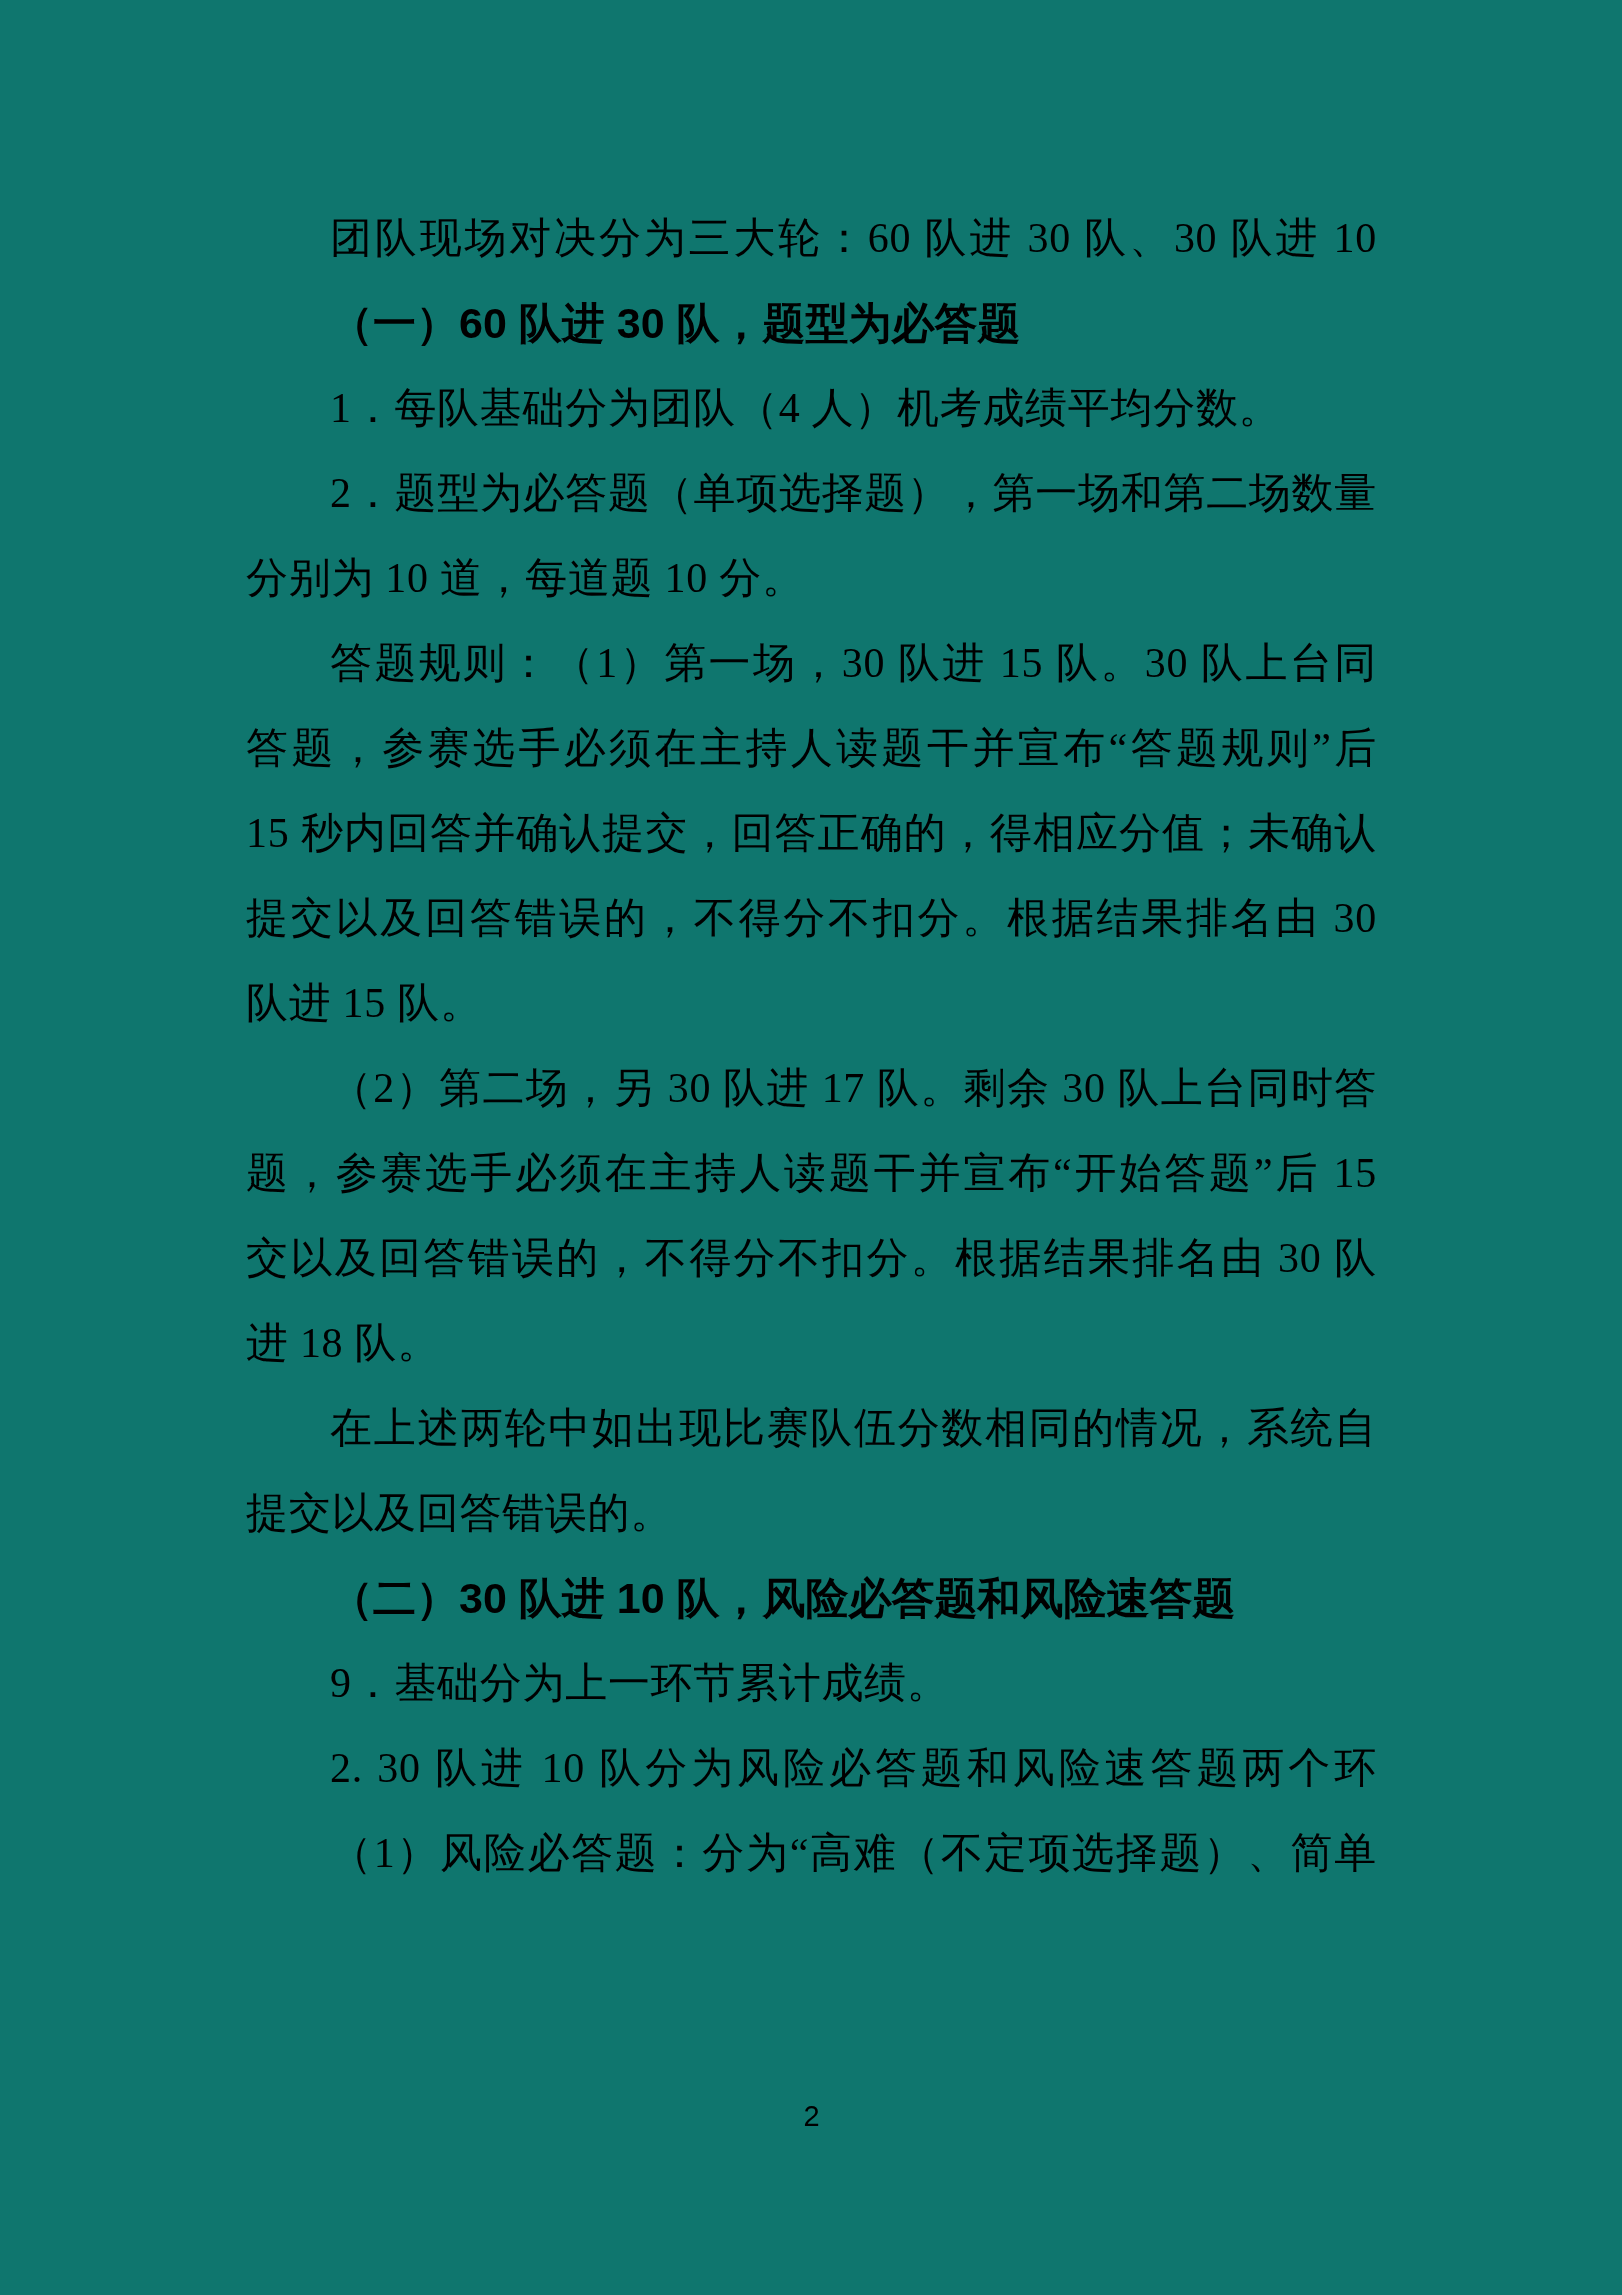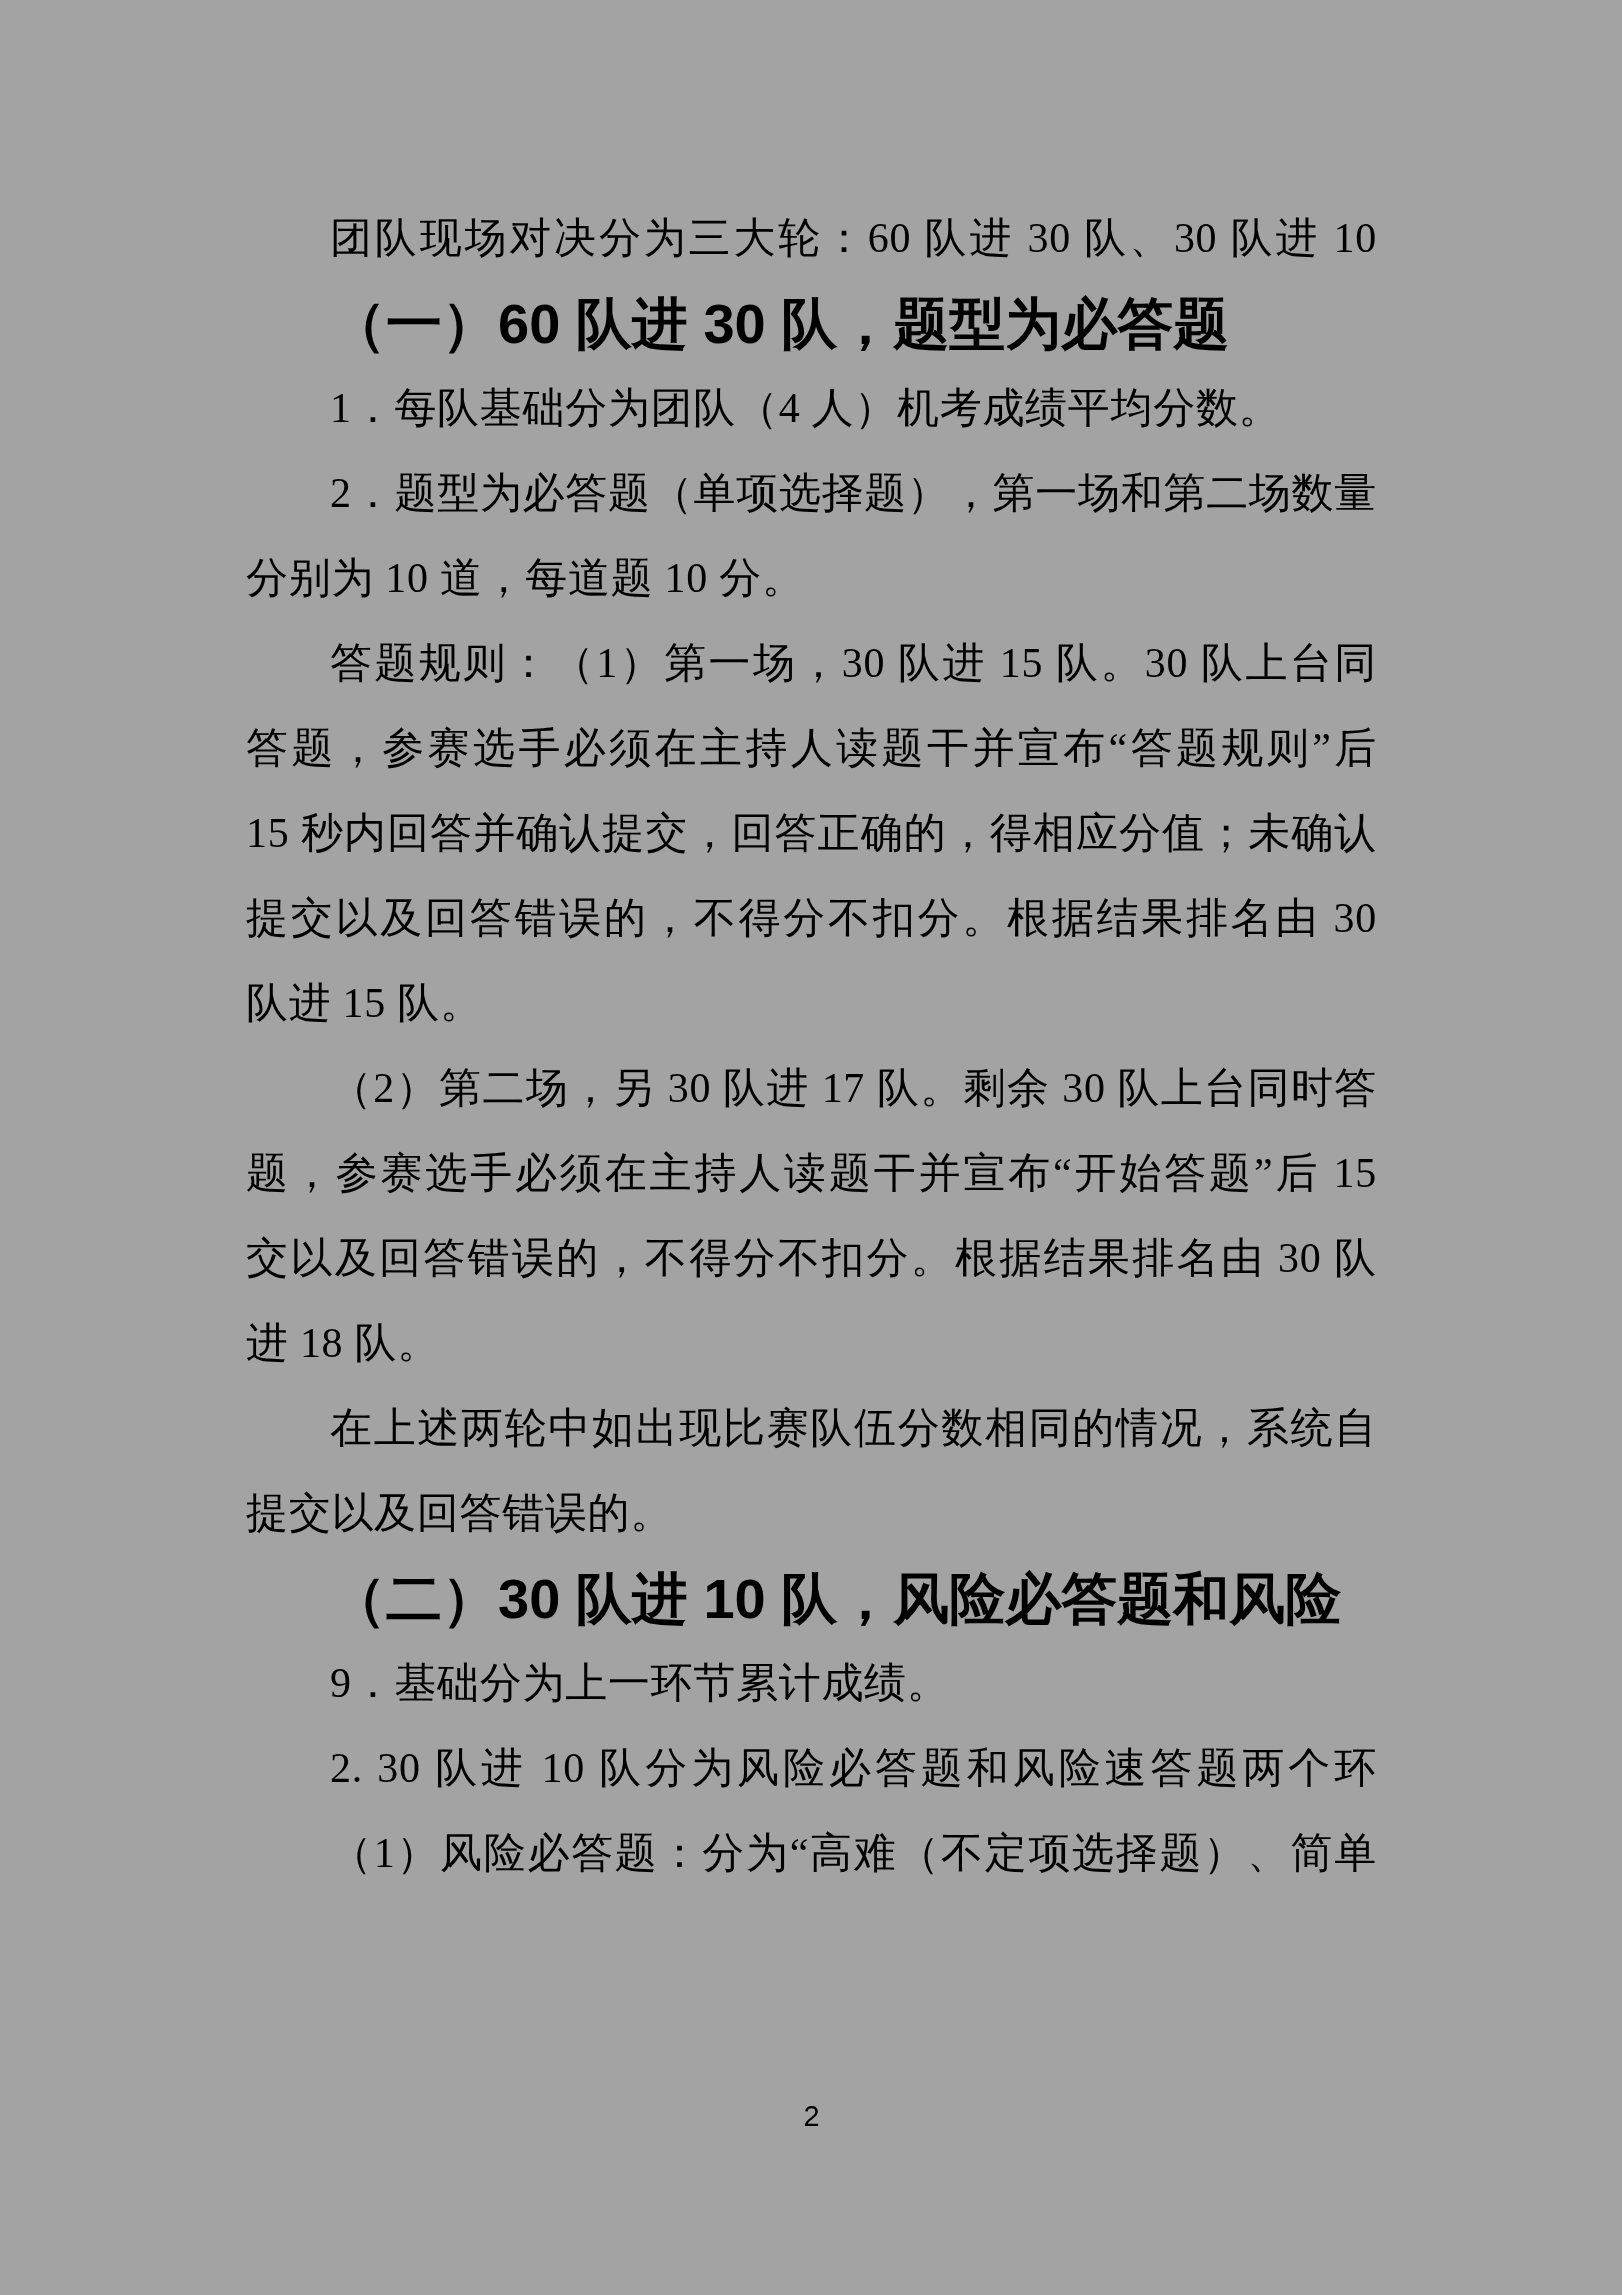--- a/index.html
+++ b/index.html
@@ -4,21 +4,21 @@
 <style>
   html, body {
     margin: 0;
     padding: 0;
     background: #ffffff;
   }
   .page {
     position: relative;
     width: 1623px;
     height: 2295px;
-    background: #a3a3a3;
+    background: #0f766e;
     overflow: hidden;
     font-family: "Liberation Serif", "DejaVu Serif", serif;
     color: #000000;
   }
   main.doc-body {
     position: absolute;
     left: 246px;
     top: 196px;
     width: 1131px;
   }
@@ -32,21 +32,21 @@
     letter-spacing: 0.7px;
   }
   .line.indent { text-indent: 84px; }
   .line.fill {
     text-align: justify;
     text-align-last: justify;
   }
   .block.h .line {
     font-family: "Liberation Sans", "DejaVu Sans", sans-serif;
     font-weight: 700;
-    font-size: 56px;
+    font-size: 43px;
     letter-spacing: 0;
   }
   .footer {
     position: absolute;
     left: 0;
     right: 0;
     top: 2087px;
     height: 59px;
     line-height: 59px;
     text-align: center;

